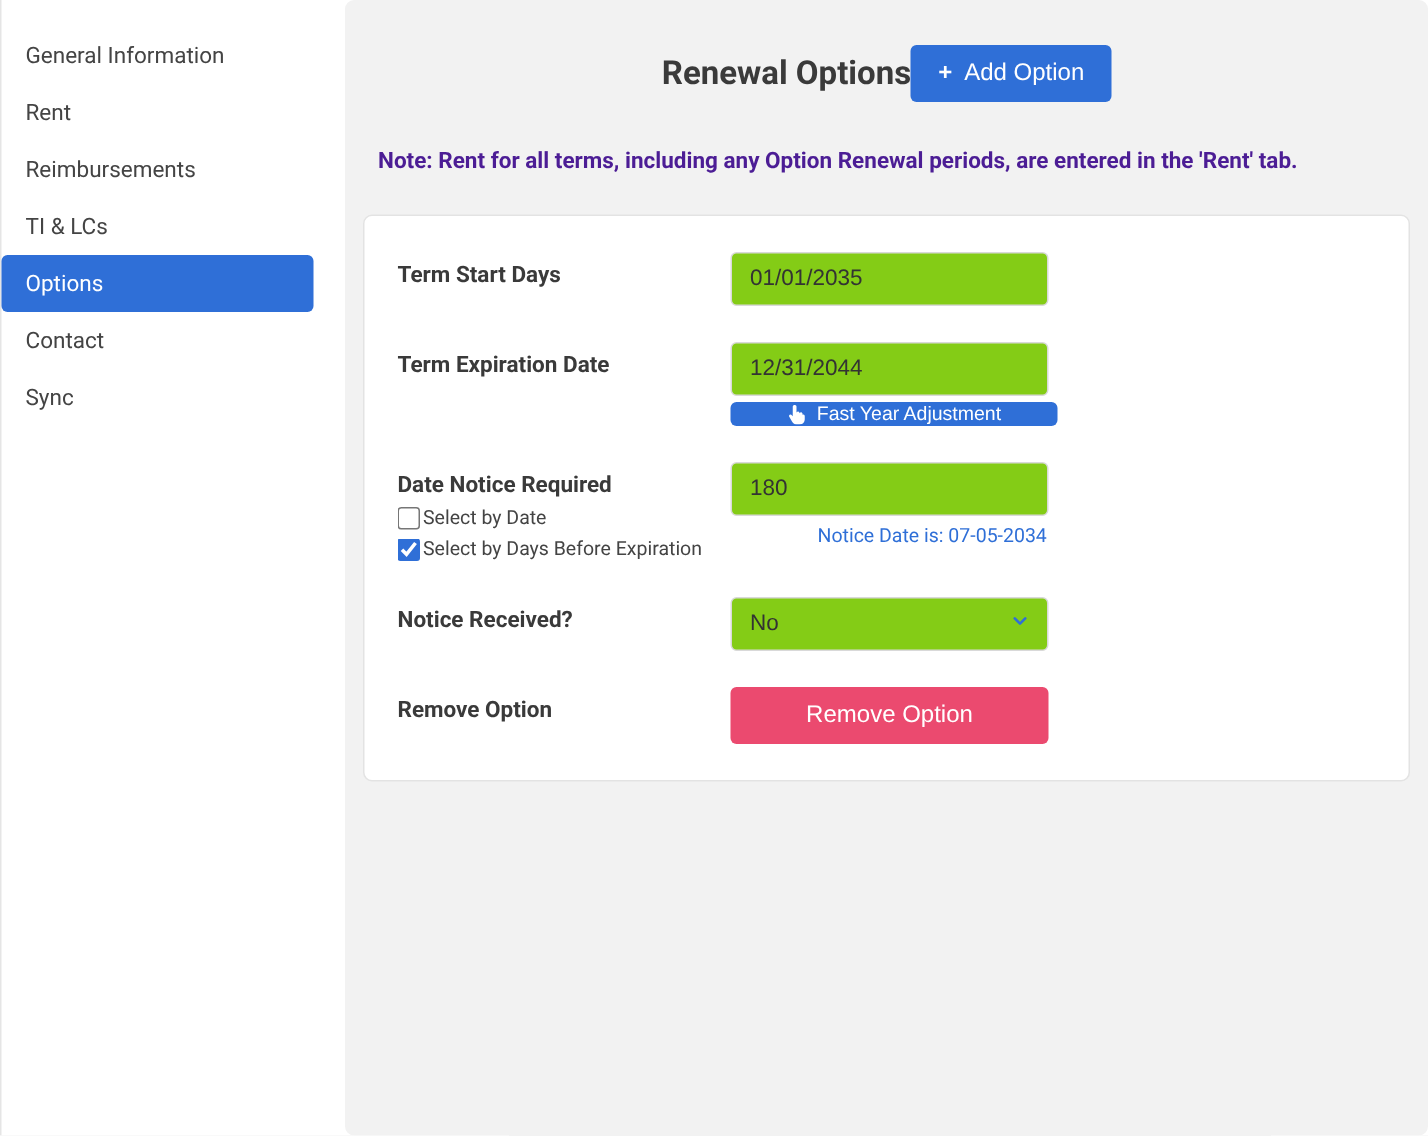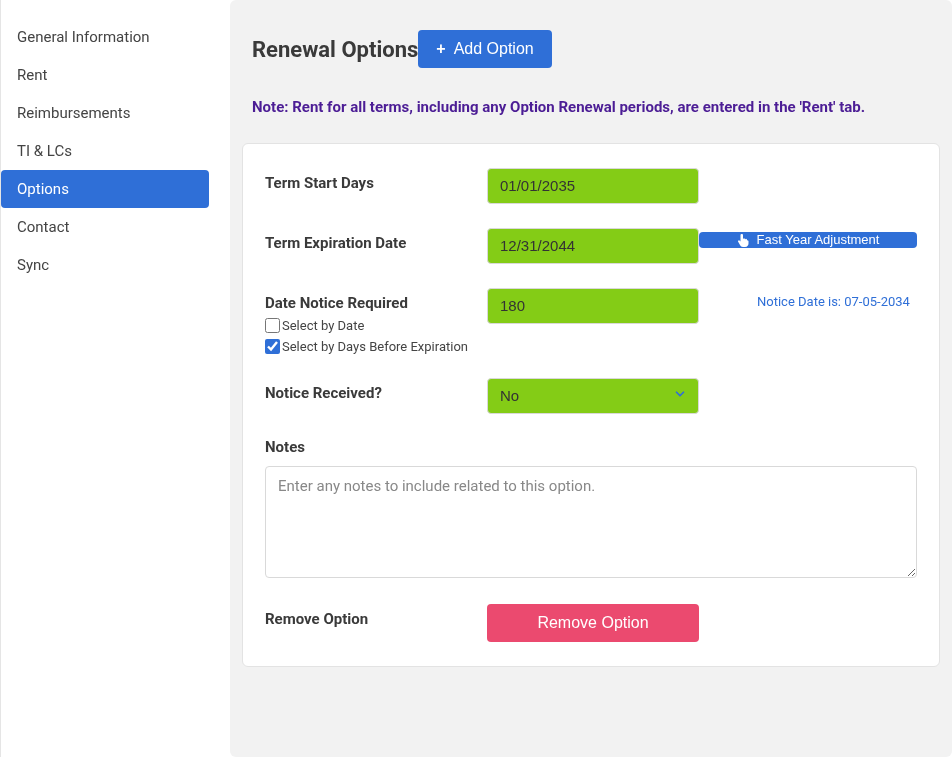--- a/index.html
+++ b/index.html
@@ -31,21 +31,21 @@
     }
     .main {
       flex: 1;
       background: #f2f2f2;
       padding: 0 12px 12px 12px;
       margin-left: 20px;
       border-radius: 6px;
     }
     .header-row {
       display: flex;
-      justify-content: flex-start;
+      justify-content: center;
       align-items: center;
       padding: 30px 10px 0 10px;
     }
     .page-title {
       font-size: 22px;
       font-weight: 700;
       color: #3a3a3a;
     }
     .add-btn {
       background: #2f6fd7;
@@ -183,21 +183,21 @@
       color: #fff;
       border: none;
       border-radius: 4px;
       padding: 10px 30px;
       font-size: 16px;
       cursor: pointer;
       width: 212px;
     }
     .date-notice-wrap .form-label-col { padding-top: 6px; }
     .date-notice-checks { width: 222px; margin-top: 6px; }
-    .field-stack { display: flex; }
+    .field-stack { display: flex; flex-direction: column; }
   </style>
 </head>
 <body>
 
 <div class="sidebar">
   <div class="sidebar-item">General Information</div>
   <div class="sidebar-item">Rent</div>
   <div class="sidebar-item">Reimbursements</div>
   <div class="sidebar-item">TI &amp; LCs</div>
   <div class="sidebar-item active">Options</div>
@@ -275,24 +275,20 @@
           </select>
           <span class="chevron-down">
             <svg width="14" height="14" viewBox="0 0 24 24" fill="none" stroke="#2f6fd7" stroke-width="3" stroke-linecap="round" stroke-linejoin="round">
                 <polyline points="6 9 12 15 18 9"></polyline>
               </svg>
           </span>
         </div>
       </div>
     </div>
 
-    <div class="notes-block">
-      <div class="notes-label">Notes</div>
-      <textarea class="notes-area" placeholder="Enter any notes to include related to this option." style=""></textarea>
-    </div>
 
     <div class="form-row" style="margin-bottom:0;">
       <div class="form-label-col">
         <span class="form-label">Remove Option</span>
       </div>
       <div class="form-field-col">
         <button class="remove-btn">Remove Option</button>
       </div>
     </div>
 

